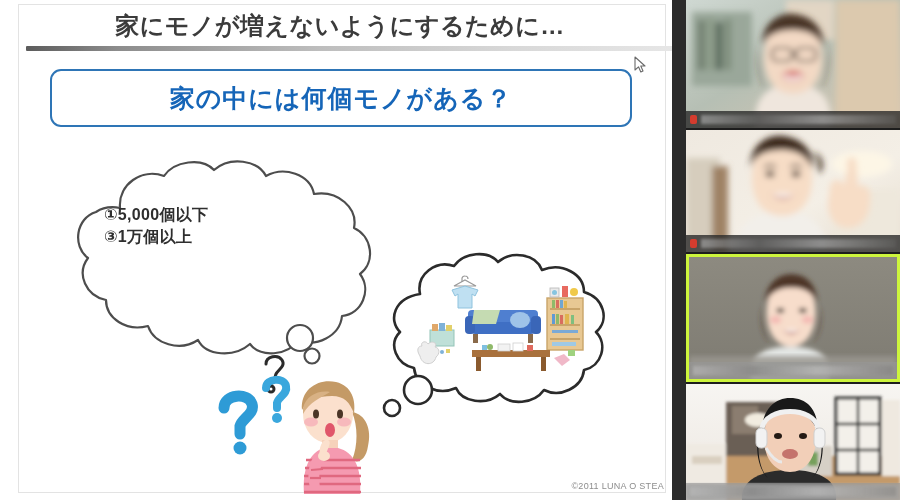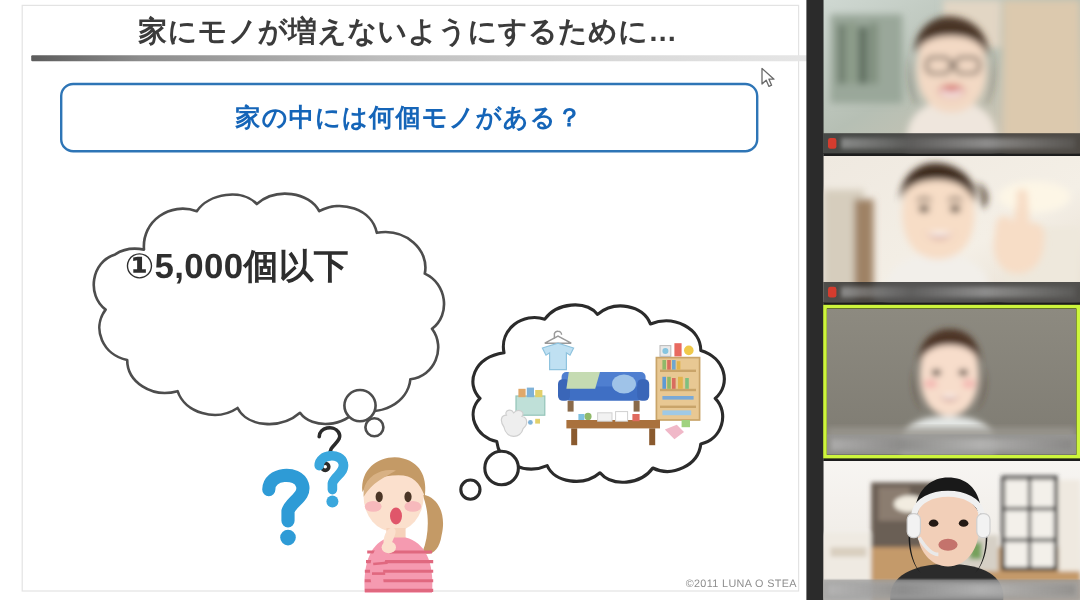--- a/index.html
+++ b/index.html
@@ -29,29 +29,29 @@
     background:linear-gradient(to right,#5c5c5c 0%,#8c8c8c 14%,#bdbdbd 45%,#d8d8d8 75%,#e6e6e6 100%);
     border-radius:1px;
   }
 
   .q-box{
     position:absolute;left:50px;top:69px;width:582px;height:58px;
     border:2px solid #2e75b6;border-radius:11px;background:#ffffff;
     box-sizing:border-box;display:flex;align-items:center;justify-content:center;
   }
   .q-box-text{
-    font-size:21px;font-weight:bold;color:#1565b8;letter-spacing:1px;white-space:nowrap;font-family:Liberation Serif, serif;
+    font-size:25px;font-weight:bold;color:#1565b8;letter-spacing:1px;white-space:nowrap;font-family:Liberation Serif, serif;
   }
 
   
   .cloud-left{position:absolute;left:62px;top:160px;width:316px;height:205px;}
   .cloud-left svg{position:absolute;left:0;top:0;}
   .choices{
     position:absolute;left:42px;top:44px;width:260px;
-    font-size:29px;font-weight:bold;color:#2e2e2e;line-height:1.36;
+    font-size:16px;font-weight:bold;color:#2e2e2e;line-height:1.36;
     letter-spacing:.3px;white-space:nowrap;
   }
   .choices div{display:block;}
 
   
   .cloud-right{position:absolute;left:372px;top:250px;width:240px;height:170px;}
   .cloud-right svg{position:absolute;left:0;top:0;}
 
   
   .qmarks{position:absolute;left:214px;top:352px;width:110px;height:110px;}
@@ -108,20 +108,21 @@
         <path d="M58 48 C56 24 80 8 102 16 C112 1 140 -3 152 10 C168 -4 196 0 204 16
                  C222 6 248 14 252 34 C276 30 296 48 292 68 C310 76 314 102 298 114
                  C310 130 300 154 280 156 C278 176 254 188 236 180 C226 196 198 198 188 184
                  C172 198 144 196 136 180 C118 192 92 184 86 166 C64 172 44 158 44 140
                  C24 136 14 114 26 98 C10 86 14 58 34 52 C40 48 48 46 58 48 Z" fill="#ffffff" stroke="#4d4d4d" stroke-width="2.2" stroke-linejoin="round"></path>
         <circle cx="238" cy="178" r="13" fill="#ffffff" stroke="#4d4d4d" stroke-width="2.2"></circle>
         <circle cx="250" cy="196" r="7.5" fill="#ffffff" stroke="#4d4d4d" stroke-width="2.2"></circle>
       </svg>
       <div class="choices">
         <div>①5,000個以下</div>
+        <div>③1万個以上</div>
       </div>
     </div>
 
     <div class="cloud-right">
       <svg width="240" height="170" viewBox="0 0 240 170">
         <path d="M48 44 C44 24 64 10 82 16 C92 2 116 0 126 12 C140 0 164 4 170 20
                  C190 12 212 24 212 42 C232 48 238 70 224 82 C236 94 230 116 212 120
                  C210 138 188 148 172 140 C162 154 138 156 128 144 C114 156 90 152 84 138
                  C66 146 44 136 42 118 C24 114 16 94 28 82 C16 70 22 48 48 44 Z" fill="#ffffff" stroke="#2b2b2b" stroke-width="2.6" stroke-linejoin="round"></path>
         <circle cx="46" cy="140" r="14" fill="#ffffff" stroke="#2b2b2b" stroke-width="2.6"></circle>

